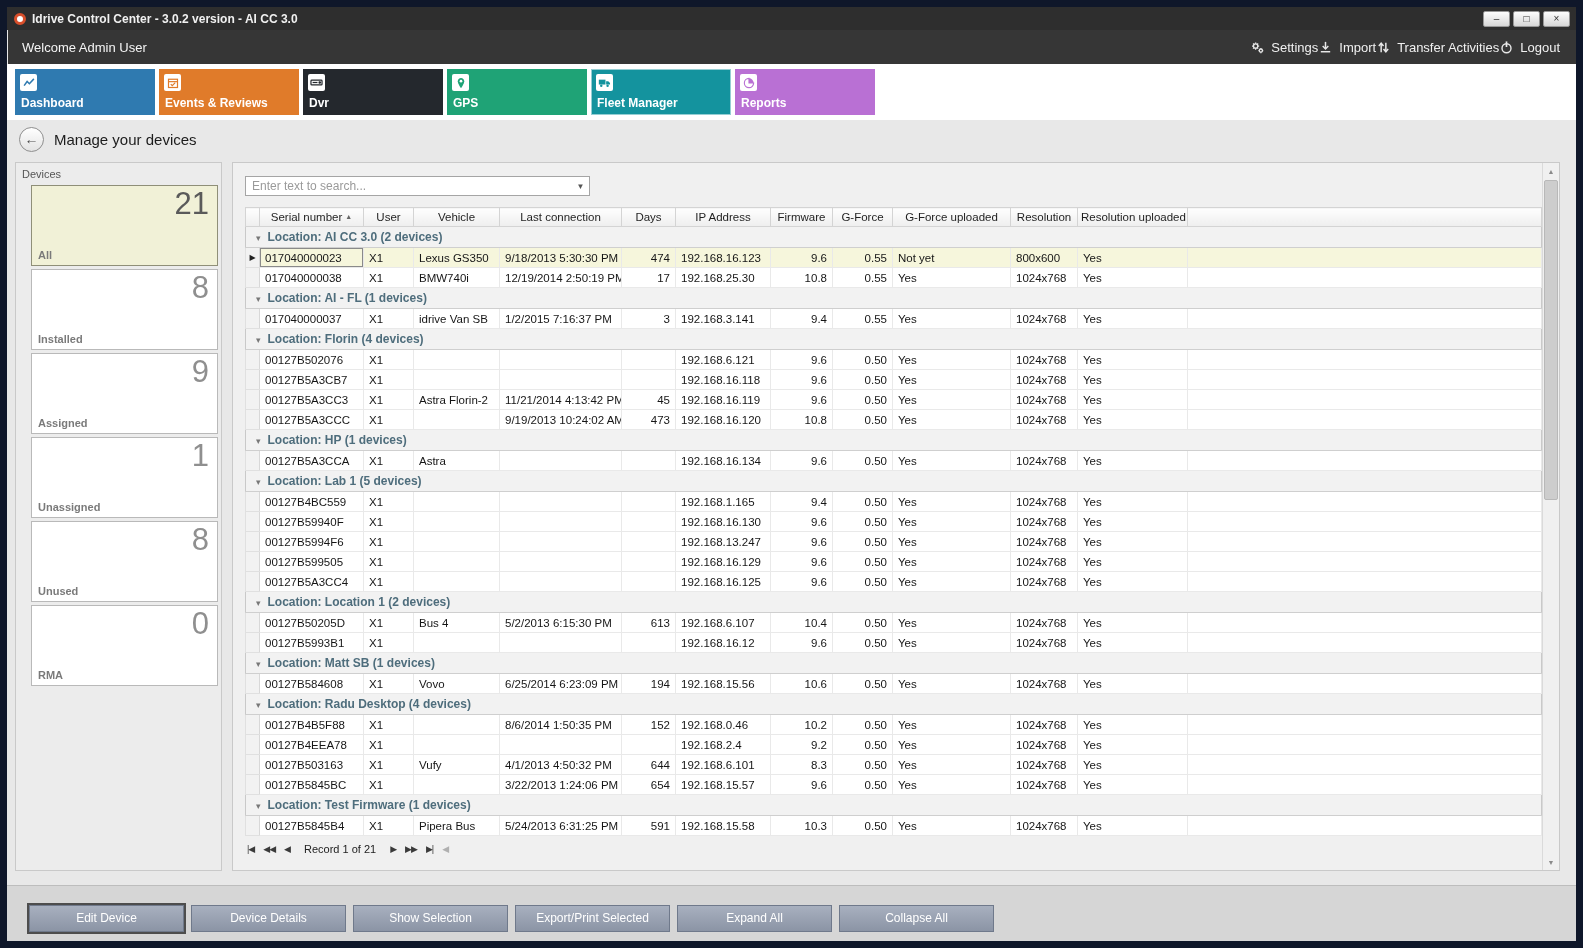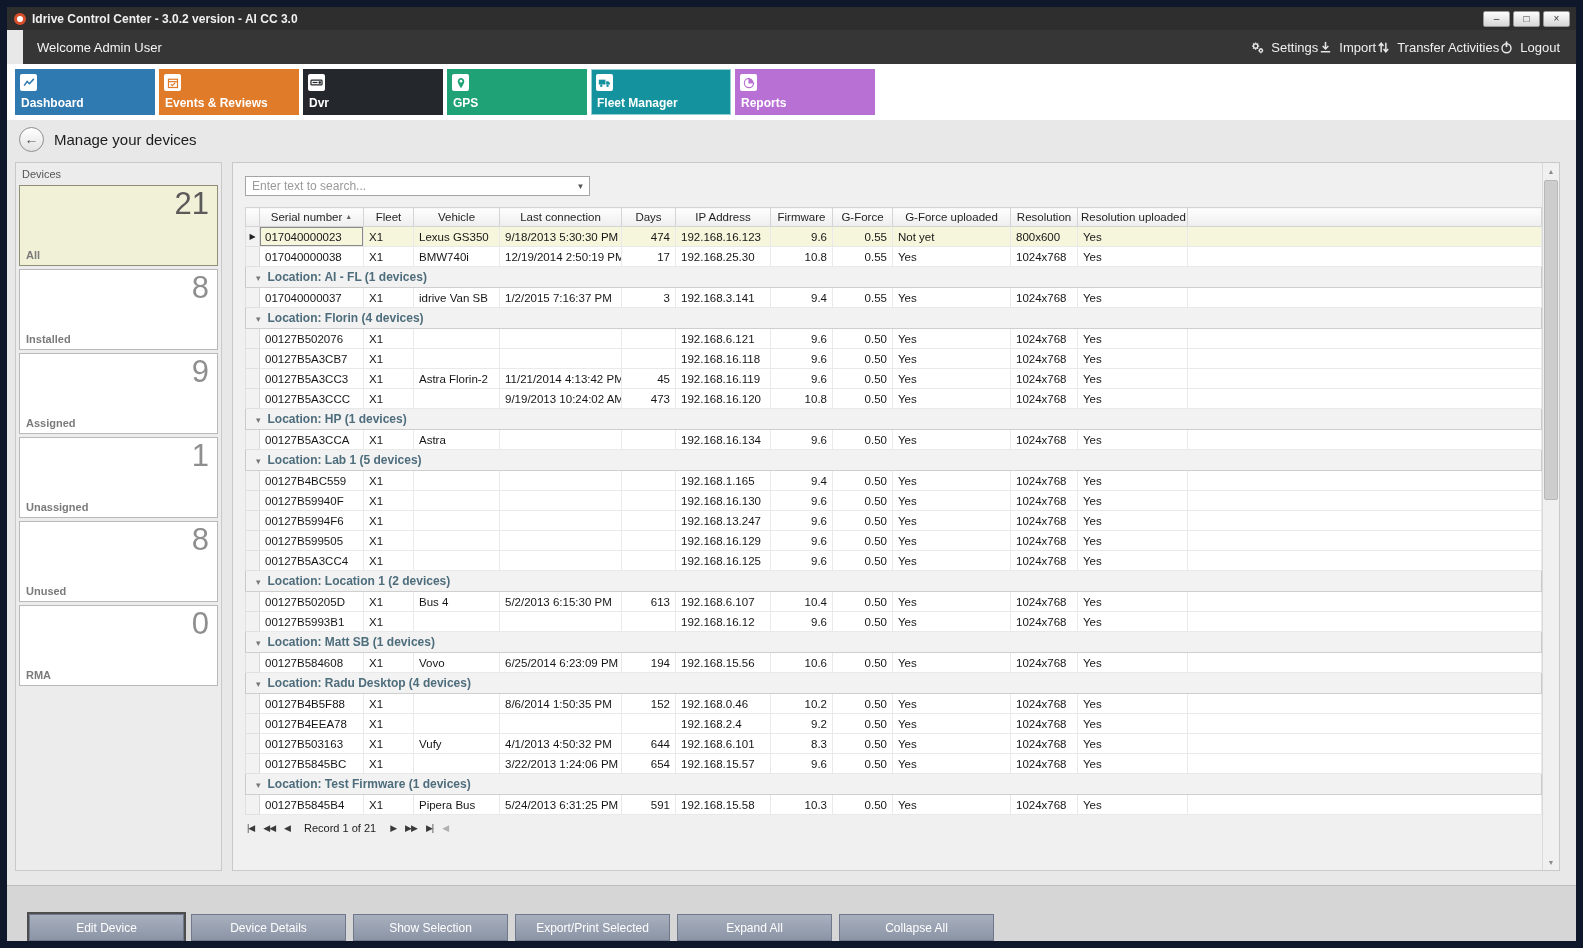--- a/index.html
+++ b/index.html
@@ -13,21 +13,21 @@
   .window { position: relative; width: 1583px; height: 948px; background: #e8e8e8; border: 7px solid #0f172a; overflow: hidden; }
 
   
   .titlebar { position: absolute; top: 0; left: 0; right: 0; height: 23px; background: #2e2e2e; display: flex; align-items: center; padding: 0 4px; }
   .app-icon { width: 12px; height: 12px; border-radius: 50%; border: 3px solid #d94f2b; background: #fff; margin: 0 6px 0 3px; flex: 0 0 auto; }
   .title { color: #f0f0f0; font-weight: bold; font-size: 12px; }
   .win-controls { margin-left: auto; display: flex; gap: 3px; padding-right: 2px; }
   .win-btn { width: 27px; height: 16px; background: linear-gradient(#fdfdfd,#d6d6d6); border: 1px solid #979797; border-radius: 2px; color: #333; font-size: 10px; line-height: 13px; text-align: center; }
 
   
-  .topbar { position: absolute; top: 23px; left: 16px; right: 0; height: 34px; background: #363636; display: flex; align-items: center; padding: 0 16px 0 14px; }
+  .topbar { position: absolute; top: 23px; left: 1px; right: 0; height: 34px; background: #363636; display: flex; align-items: center; padding: 0 16px 0 14px; }
   .welcome { font-size: 13px; color: #f5f5f5; }
   .topbar-actions { margin-left: auto; display: flex; align-items: center; }
   .tb-item { display: flex; align-items: center; gap: 6px; color: #f0f0f0; font-size: 13px; }
   .tb-icon { display: flex; color: #e8e8e8; }
 
   
   .tabstrip { position: absolute; top: 57px; left: 0; right: 0; height: 56px; background: #ffffff; display: flex; gap: 4px; padding: 5px 0 0 8px; }
   .tile { width: 140px; height: 46px; position: relative; flex: 0 0 auto; }
   .tile.active { box-shadow: inset 0 0 0 1px rgba(255,255,255,.55); }
   .tile-icon { position: absolute; top: 5px; left: 5px; width: 17px; height: 17px; background: #fff; border-radius: 2px; display: flex; align-items: center; justify-content: center; }
@@ -37,21 +37,21 @@
   .pagehead { position: absolute; top: 113px; left: 0; right: 0; height: 38px; display: flex; align-items: center; padding-left: 12px; }
   .back-btn { width: 25px; height: 25px; border-radius: 50%; border: 1px solid #8f8f8f; background: linear-gradient(#ffffff,#e3e3e3); color: #4a4a4a; display: flex; align-items: center; justify-content: center; font-size: 14px; }
   .page-title { margin-left: 10px; font-size: 15px; color: #1c1c1c; }
 
   
   .content { position: absolute; top: 155px; left: 8px; right: 16px; bottom: 70px; display: flex; gap: 10px; }
 
   
   .sidebar { width: 207px; background: #ececec; border: 1px solid #c9c9c9; padding: 3px; flex: 0 0 auto; }
   .sidebar-title { font-size: 11px; color: #555; padding: 2px 3px 5px; }
-  .card { position: relative; height: 81px; background: #fff; border: 1px solid #b9b9b9; margin-bottom: 3px; }
+  .card { position: relative; height: 81px; background: #fff; border: 1px solid #b9b9b9; margin-bottom: 3px; margin-left: 12px; }
   .card-num { position: absolute; top: 0; right: 8px; font-size: 31px; color: #8f8f8f; }
   .card-label { position: absolute; left: 6px; bottom: 4px; font-size: 11px; font-weight: bold; color: #7a7a7a; }
   .card.sel { background: #f1f1d7; border-color: #8f8f78; }
   .card.sel .card-num { color: #5a5a5a; }
 
   
   .main { position: relative; flex: 1; background: #f0f0f0; border: 1px solid #c9c9c9; overflow: hidden; }
   .searchbox { position: absolute; top: 13px; left: 12px; width: 345px; height: 20px; background: #fff; border: 1px solid #a5a5a5; display: flex; }
   .searchbox input { flex: 1; border: none; outline: none; padding: 0 6px; font: 12px "Liberation Sans","DejaVu Sans",sans-serif; color: #14532d; background: transparent; }
   .searchbox input::placeholder { color: #9a9a9a; }
@@ -77,21 +77,21 @@
   .pg-btn { color: #3a3a3a; font-size: 9px; letter-spacing: -1px; }
   .pg-btn.dim { color: #b0b0b0; }
   .pg-text { margin: 0 5px; }
 
   .vscroll { position: absolute; top: 0; right: 0; bottom: 0; width: 17px; background: #f0f0f0; border-left: 1px solid #dadada; }
   .vs-arrow { height: 16px; display: flex; align-items: center; justify-content: center; font-size: 7px; color: #8a8a8a; }
   .vs-down { position: absolute; bottom: 0; left: 0; right: 0; }
   .vs-thumb { position: absolute; top: 17px; left: 1px; right: 1px; height: 320px; background: #cdcdcd; border: 1px solid #b8b8b8; border-radius: 2px; }
 
   
-  .footer { position: absolute; left: 0; right: 0; bottom: 0; height: 56px; background: #d6d6d6; border-top: 1px solid #bdbdbd; display: flex; align-items: flex-end; gap: 7px; padding: 9px 0 0 22px; }
+  .footer { position: absolute; left: 0; right: 0; bottom: 0; height: 56px; background: #d6d6d6; border-top: 1px solid #bdbdbd; display: flex; align-items: center; gap: 7px; padding: 9px 0 0 22px; }
   .fbtn { width: 155px; height: 27px; background: linear-gradient(#a8b0bf,#8b94a5); border: 1px solid #6f798b; color: #fff; font-size: 12px; display: flex; align-items: center; justify-content: center; flex: 0 0 auto; }
   .fbtn.focused { box-shadow: 0 0 0 2px #4d4d4d; }
 </style>
 </head>
 <body>
 
 <div class="window" data-interactable="false">
 
   <div class="titlebar" data-interactable="false">
     <span class="app-icon" data-interactable="false"></span>
@@ -283,34 +283,37 @@
             <col style="width:60px">
               <col style="width:118px">
               <col style="width:67px">
               <col style="width:110px">
               <col>
           </colgroup>
           <thead>
               <tr id="grid-head" data-interactable="false">
                 <th class="ind-h" data-interactable="false"></th>
                 <th class="col-h" data-interactable="true"><span class="h-label" data-interactable="false">Serial number</span><span class="sort" data-interactable="false">▲</span></th>
-                <th class="col-h" data-interactable="true"><span class="h-label" data-interactable="false">Fleet</span></th>
+                <th class="col-h" data-interactable="true"><span class="h-label" data-interactable="false">User</span></th>
                 <th class="col-h" data-interactable="true"><span class="h-label" data-interactable="false">Vehicle</span></th>
                 <th class="col-h" data-interactable="true"><span class="h-label" data-interactable="false">Last connection</span></th>
                 <th class="col-h" data-interactable="true"><span class="h-label" data-interactable="false">Days</span></th>
                 <th class="col-h" data-interactable="true"><span class="h-label" data-interactable="false">IP Address</span></th>
                 <th class="col-h" data-interactable="true"><span class="h-label" data-interactable="false">Firmware</span></th>
                 <th class="col-h" data-interactable="true"><span class="h-label" data-interactable="false">G-Force</span></th>
                 <th class="col-h" data-interactable="true"><span class="h-label" data-interactable="false">G-Force uploaded</span></th>
                 <th class="col-h" data-interactable="true"><span class="h-label" data-interactable="false">Resolution</span></th>
                 <th class="col-h" data-interactable="true"><span class="h-label" data-interactable="false">Resolution uploaded</span></th>
                 <th class="col-h" data-interactable="false"></th>
               </tr>
             </thead>
           <tbody id="grid-body">
+              <tr class="group-row" data-interactable="true">
+                <td class="group-cell" data-interactable="false" colspan="13"><span class="tri" data-interactable="true">▾</span><span class="glabel" data-interactable="false">Location: AI CC 3.0 (2 devices)</span></td>
+              </tr>
               <tr class="data-row selected" data-interactable="true">
                 <td class="ind" data-interactable="false">▶</td>
                 <td class="cell focus" data-interactable="false">017040000023</td>
                 <td class="cell" data-interactable="false">X1</td>
                 <td class="cell" data-interactable="false">Lexus GS350</td>
                 <td class="cell" data-interactable="false">9/18/2013 5:30:30 PM</td>
                 <td class="cell right" data-interactable="false">474</td>
                 <td class="cell" data-interactable="false">192.168.16.123</td>
                 <td class="cell right" data-interactable="false">9.6</td>
                 <td class="cell right" data-interactable="false">0.55</td>

